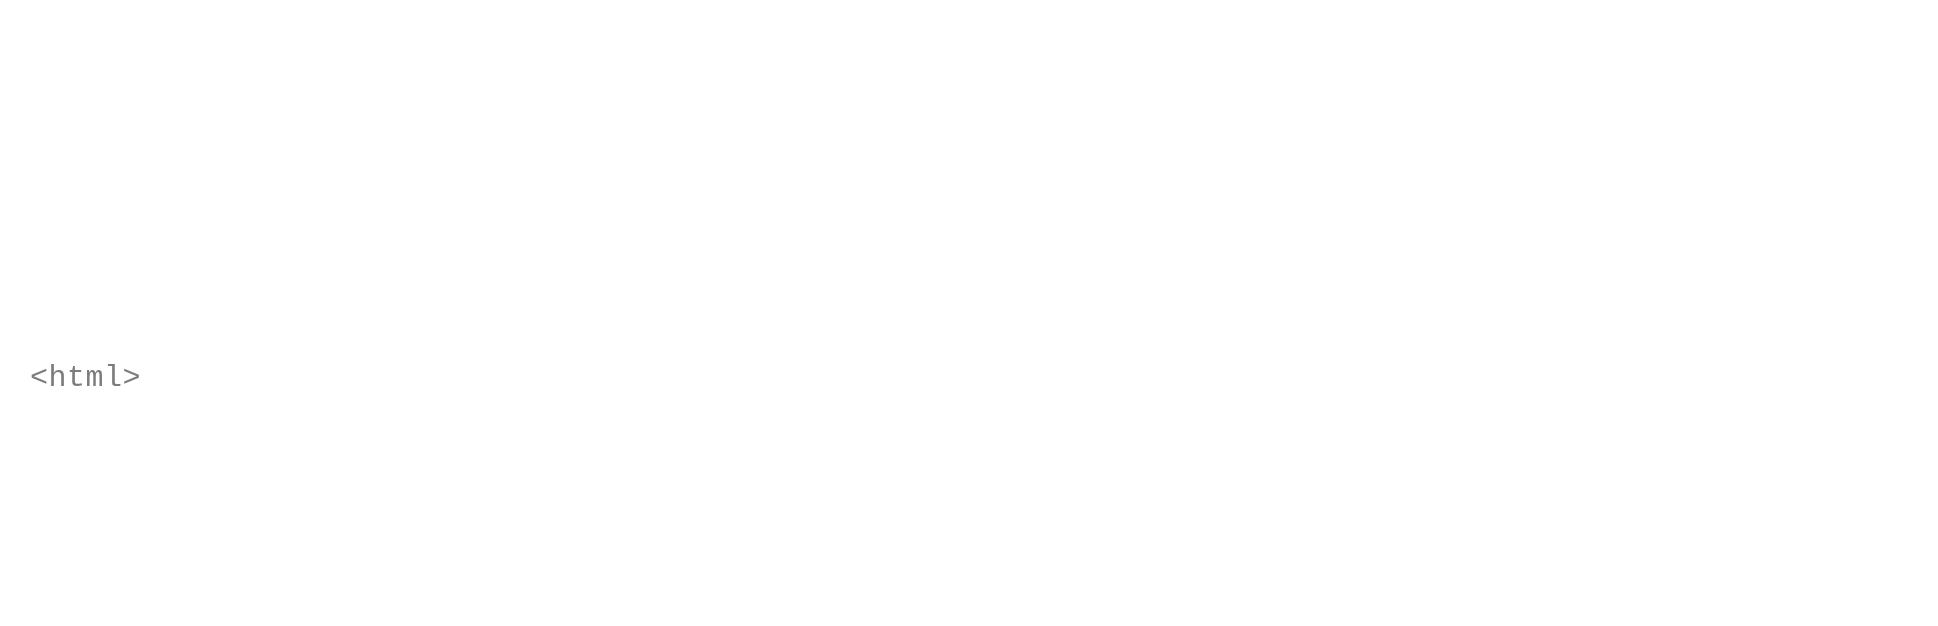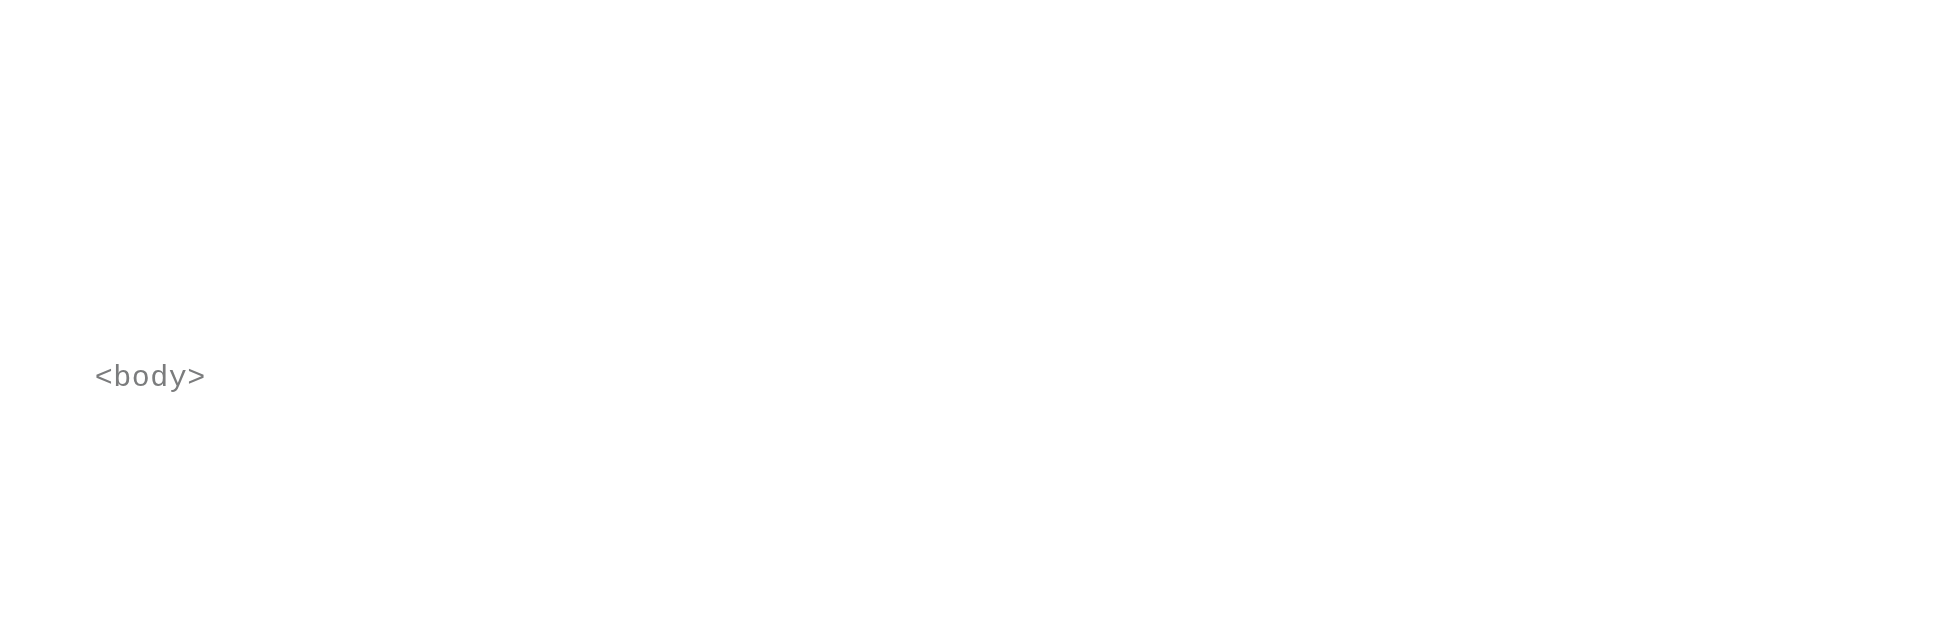--- a/index.html
+++ b/index.html
@@ -26,21 +26,21 @@
     .indent-1 {
       padding-left: 3.6ch;
     }
   </style>
 </head>
 <body>
 
 
 
 <div class="code-block">
-  <span class="line indent-1">&lt;body&gt;</span>
+  <span class="line">&lt;html&gt;</span>
   
   
   
   
   
   
   
   
 </div>
 

